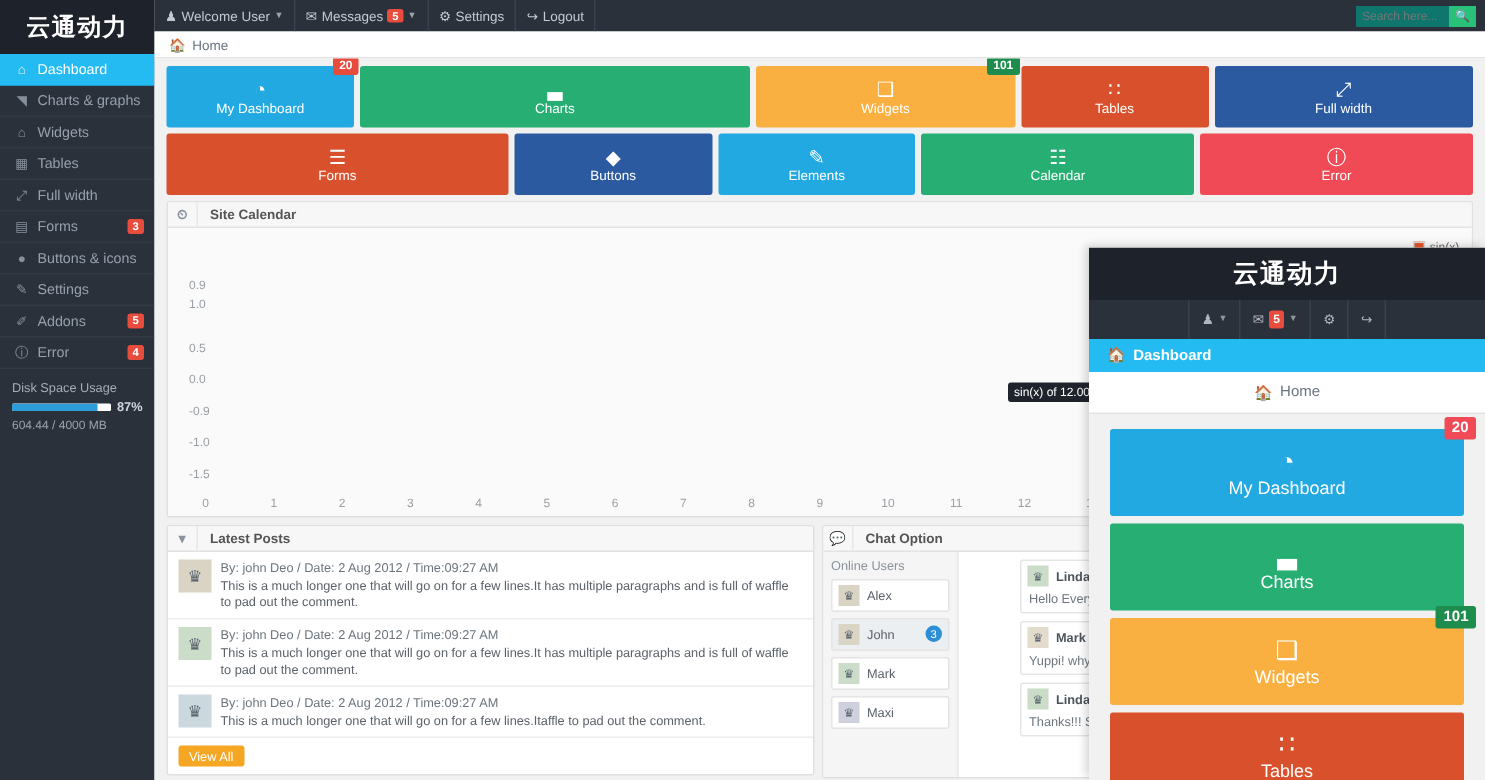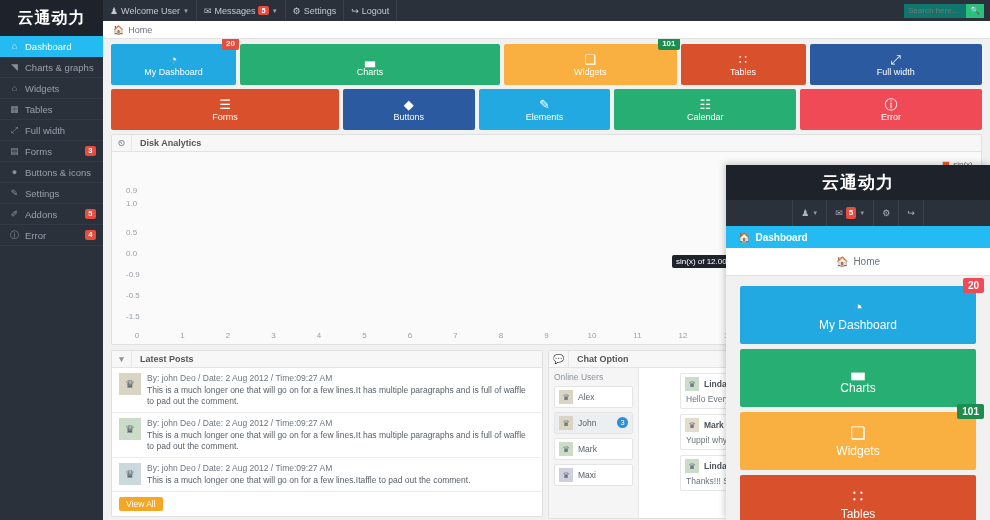--- a/index.html
+++ b/index.html
@@ -334,20 +334,30 @@
         <span>Addons</span>
         <span class="nav-badge">5</span>
       </div>
       <div class="nav-item">
         <span class="nav-ico">ⓘ</span>
         <span>Error</span>
         <span class="nav-badge">4</span>
       </div>
     </div>
   <div id="sidebar-meters">
+      <div class="meter">
+        <div class="meter-top">Disk Space Usage</div>
+        <div class="meter-row">
+          <div class="bar-out">
+            <div class="bar-in" style="width:87%;background:#2d9cd8"></div>
+          </div>
+          <span class="meter-pct">87%</span>
+        </div>
+        <div class="meter-sub">604.44 / 4000 MB</div>
+      </div>
     </div>
 </div>
 
 <div id="topbar">
   <div id="topbar-items" style="display:flex">
       <div class="tb-item">
         <span>♟</span>
         <span>Welcome User</span>
         <span class="caret">▼</span>
       </div>
@@ -424,30 +434,30 @@
         <div class="tile" style="background: rgb(239, 74, 85); flex: 1.38 1 0%;">
           <span class="tile-ico">ⓘ</span>
           <span class="tile-label">Error</span>
         </div>
       </div>
     </div>
 
   <div class="panel" id="chart-panel">
     <div class="panel-head">
       <span class="ph-ico">⏲</span>
-      <span class="ph-title">Disk Analytics</span>
+      <span class="ph-title">Site Calendar</span>
     </div>
     <div id="chart-body">
       <div id="chart-yticks">
           <div class="ytick" style="top: 38px;">0.9</div>
           <div class="ytick" style="top: 51px;">1.0</div>
           <div class="ytick" style="top: 80px;">0.5</div>
           <div class="ytick" style="top: 101px;">0.0</div>
           <div class="ytick" style="top: 122px;">-0.9</div>
-          <div class="ytick" style="top: 143px;">-0.5</div>
+          <div class="ytick" style="top: 143px;">-1.0</div>
           <div class="ytick" style="top: 164px;">-1.5</div>
         </div>
       <div id="chart-xticks">
           <div class="xtick" style="left: 25px;">0</div>
           <div class="xtick" style="left: 70.5px;">1</div>
           <div class="xtick" style="left: 116px;">2</div>
           <div class="xtick" style="left: 161.5px;">3</div>
           <div class="xtick" style="left: 207px;">4</div>
           <div class="xtick" style="left: 252.5px;">5</div>
           <div class="xtick" style="left: 298px;">6</div>

